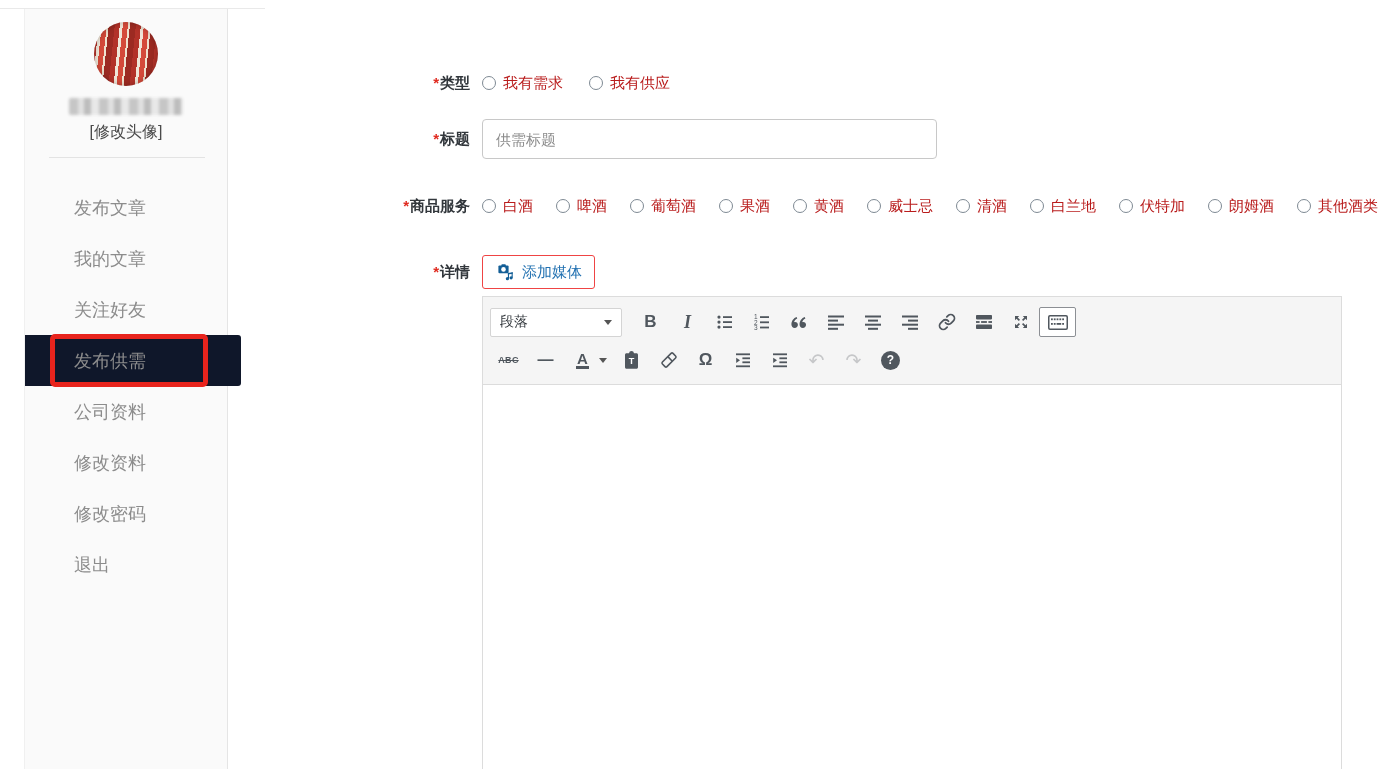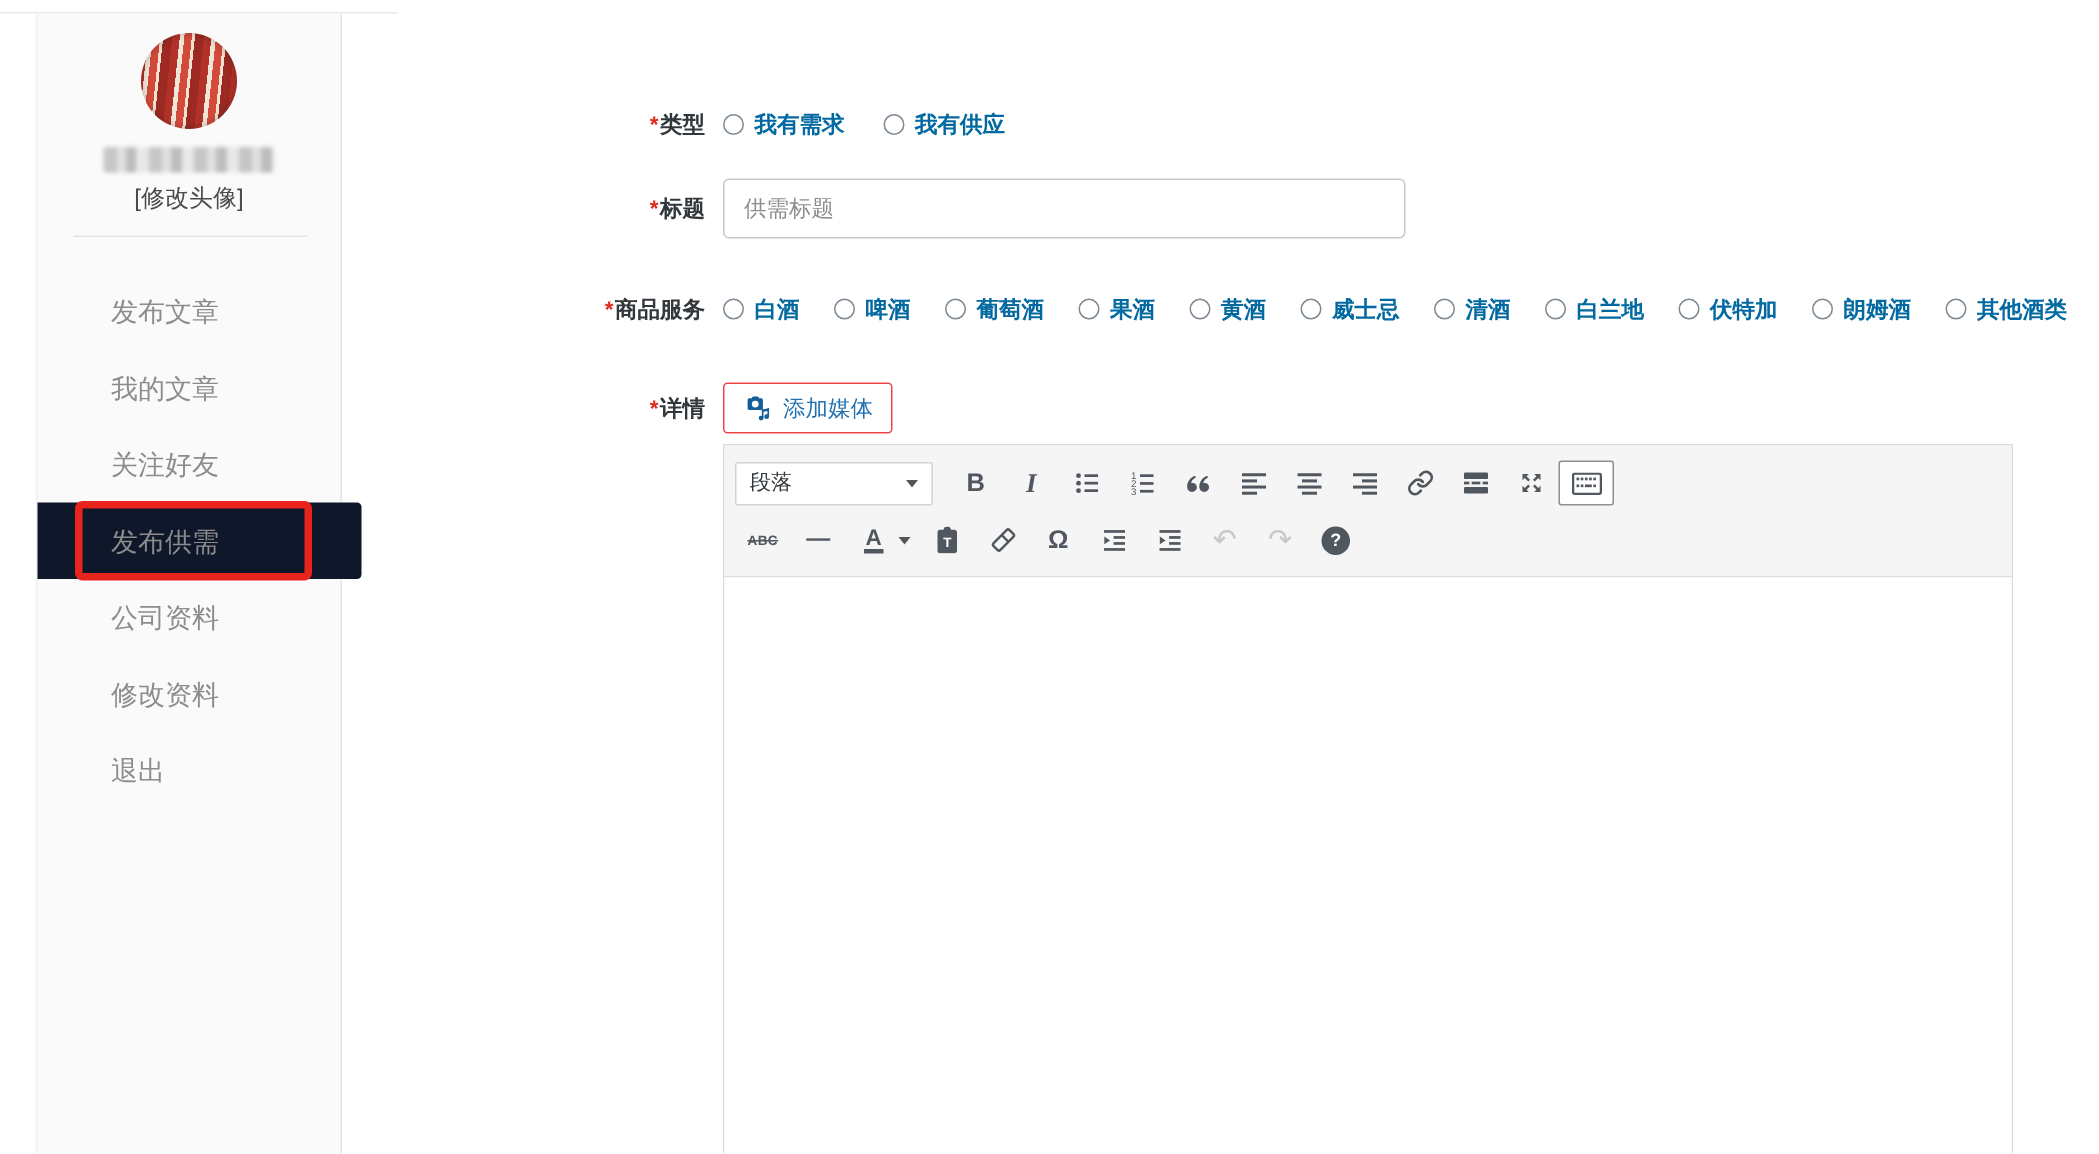--- a/index.html
+++ b/index.html
@@ -44,21 +44,21 @@
   .main { position:absolute; left:265px; top:0; right:0; bottom:0; background:#fff; }
   .row { position:absolute; display:flex; align-items:center; left:0; }
   .lbl { width:205px; text-align:right; font-weight:700; font-size:15px; color:#32373c; white-space:nowrap; }
   .req { color:#e02b20; font-weight:700; margin-right:1px; }
   .controls { margin-left:12px; display:flex; align-items:center; }
   .radio {
     width:14px; height:14px; border-radius:50%; border:1px solid #7e8993; background:#fff;
     display:inline-block; flex:0 0 auto;
   }
   .radio-opt { display:flex; align-items:center; gap:7px; cursor:pointer; }
-  .opt-label { font-weight:700; font-size:15px; color:#0369a1; white-space:nowrap;text-align:right; }
+  .opt-label { font-weight:400; font-size:15px; color:#b91c1c; white-space:nowrap;text-align:right; }
   .row-type .controls { gap:26px; }
   .row-category .controls { gap:23px; }
   .title-input {
     width:455px; height:40px; border:1px solid #c8c8c8; border-radius:4px;
     padding:0 13px; font-size:15px; color:#32373c; background:#fff; outline:none;
     font-family:"Liberation Sans","DejaVu Sans",sans-serif;
   }
   .title-input::placeholder { color:#8c8c8c; }
   .media-btn {
     display:flex; align-items:center; gap:7px; height:34px; padding:0 12px;
@@ -109,20 +109,21 @@
   <div class="user-blob"></div>
   <div class="change-avatar">[修改头像]</div>
   <div class="side-divider"></div>
   <div class="menu">
     <div class="menu-item">发布文章</div>
     <div class="menu-item">我的文章</div>
     <div class="menu-item">关注好友</div>
     <div class="menu-item active">发布供需</div>
     <div class="menu-item">公司资料</div>
     <div class="menu-item">修改资料</div>
+    <div class="menu-item">修改密码</div>
     <div class="menu-item">退出</div>
   </div>
 </div>
 <div class="annotation-box"></div>
 
 <div class="main">
 
   <div class="row row-type" style="top:70px;height:26px;">
     <div class="lbl"><span class="req">*</span><span>类型</span></div>
     <div class="controls">

